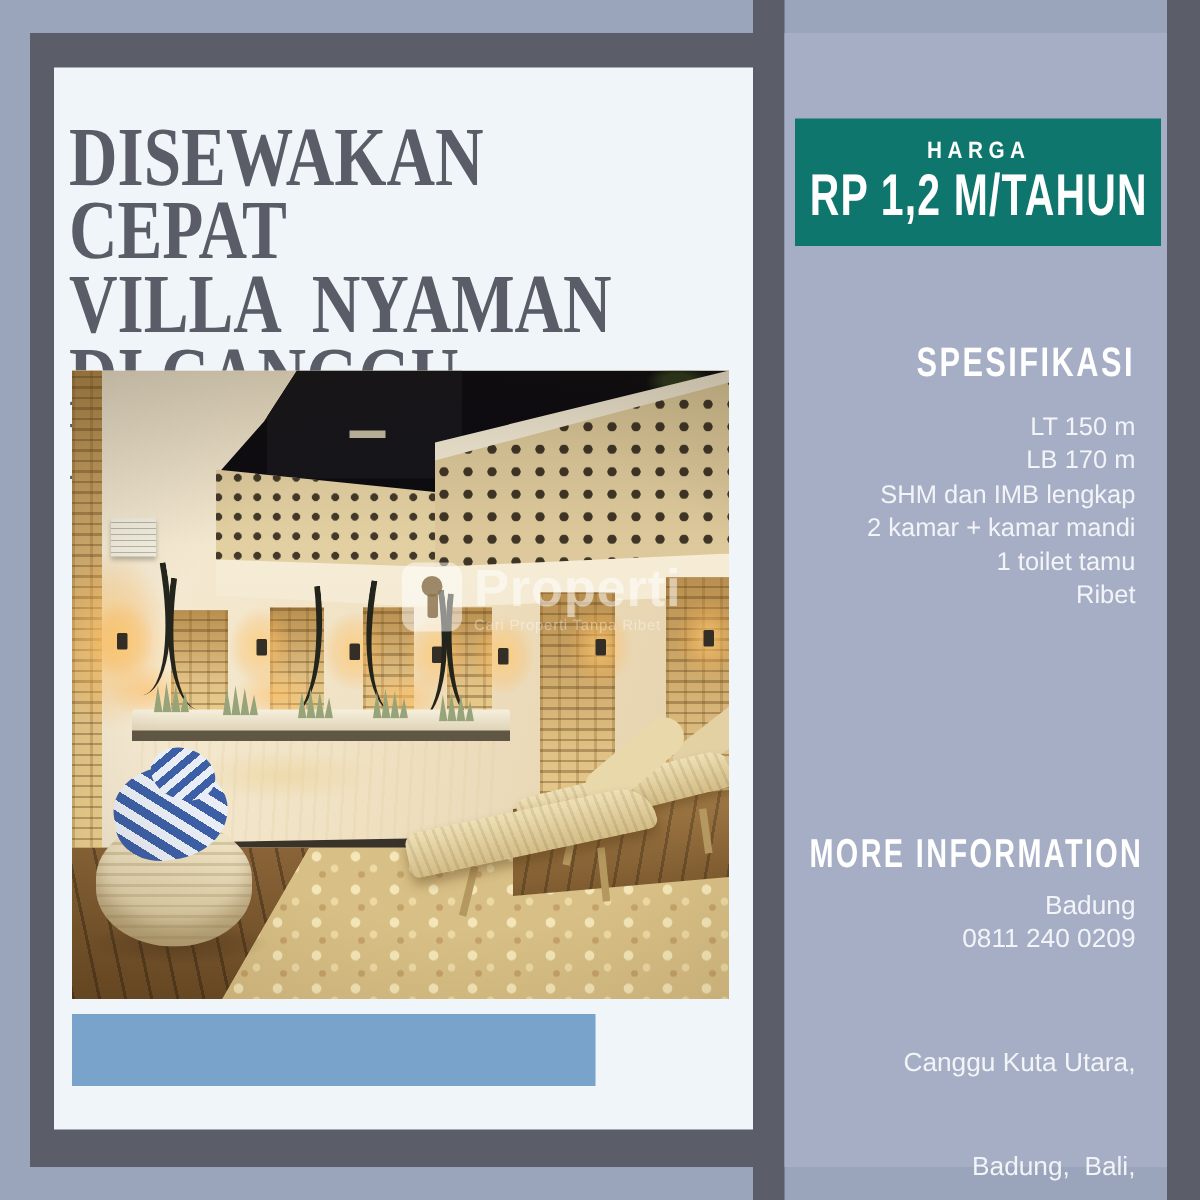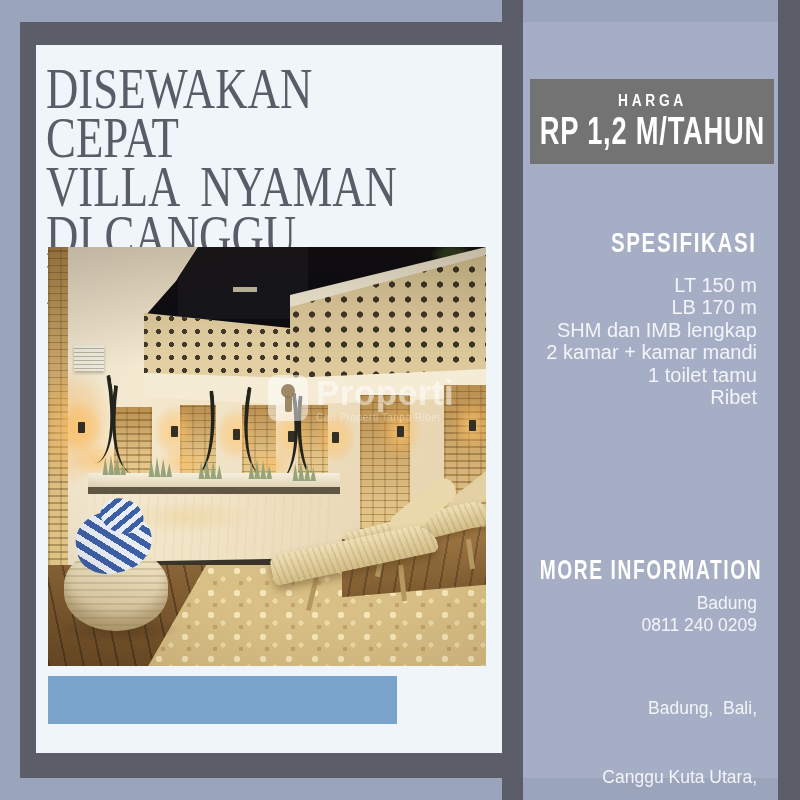--- a/index.html
+++ b/index.html
@@ -6,38 +6,38 @@
   .canvas{position:relative;width:800px;height:800px;background:#9aa4bb;overflow:hidden;
           font-family:"Liberation Sans",sans-serif;}
   
   .mid-col{position:absolute;left:502px;top:0;width:21px;height:800px;background:#5b5d69;}
   .right-col{position:absolute;left:778px;top:0;width:22px;height:800px;background:#5b5d69;}
   .frame{position:absolute;left:20px;top:22px;width:483px;height:756px;background:#5b5d69;}
   .card{position:absolute;left:36px;top:45px;width:466px;height:708px;background:#eff5f8;}
   .sidebar{position:absolute;left:523px;top:22px;width:255px;height:756px;background:#a5aec4;}
 
   
-  .title{position:absolute;left:10px;top:20px;color:#5a5c68;font-family:"Liberation Serif",serif;font-weight:normal;}
+  .title{position:absolute;left:10px;top:36px;color:#5a5c68;font-family:"Liberation Serif",serif;font-weight:bold;}
   .tl{display:block;font-size:56px;line-height:49px;transform:scale(.80,1);transform-origin:left center;
       white-space:pre-wrap;letter-spacing:0px;}
 
   
   .bluebar{position:absolute;left:12px;top:631px;width:349px;height:48px;background:#7aa3cc;}
 
   
-  .price-box{position:absolute;left:7px;top:57px;width:244px;height:85px;background:#737373;
+  .price-box{position:absolute;left:7px;top:57px;width:244px;height:85px;background:#0f766e;
              display:flex;flex-direction:column;align-items:center;justify-content:center;gap:2px;color:#fff;}
   .price-label{display:inline-block;font-weight:bold;font-size:15px;letter-spacing:4px;transform:scale(.92,1.05);}
   .price-value{display:inline-block;font-weight:bold;font-size:35px;letter-spacing:1px;transform:scale(.78,1.12);white-space:nowrap;}
   .spec-heading{position:absolute;right:21px;top:206px;text-align:right;}
   .cond-r{display:inline-block;font-weight:bold;font-size:25px;color:#ffffff;letter-spacing:2px;
           transform:scale(.82,1.1);transform-origin:right center;white-space:nowrap;}
   .cond-r2{display:inline-block;font-weight:bold;font-size:24px;color:#ffffff;letter-spacing:2px;
           transform:scale(.80,1.12);transform-origin:right center;white-space:nowrap;}
-  .spec-list{position:absolute;right:21px;top:252px;text-align:right;color:#f2f4f8;font-size:20px;line-height:22.4px;}
+  .spec-list{position:absolute;right:21px;top:252px;text-align:right;color:#f2f4f8;font-size:17px;line-height:22.4px;}
   .info-heading{position:absolute;right:16px;top:534px;text-align:right;}
   .contact{position:absolute;right:21px;top:571px;text-align:right;color:#f2f4f8;font-size:17.5px;line-height:21.5px;}
   .addr{margin-top:15px;line-height:23px;white-space:pre-wrap;}
 
   
   .photo{position:absolute;left:12px;top:202px;width:438px;height:419px;overflow:hidden;
          background:linear-gradient(105deg,#f7eeda 0%,#f0e2c4 45%,#e9d7b4 75%,#e4d0aa 100%);}
   .abs{position:absolute;}
   .sky{position:absolute;inset:0;background:#0c0b11;
        clip-path:polygon(150px 0,438px 0,438px 4px,242px 56px,242px 83px,98px 68px,128px 34px);}
@@ -220,18 +220,18 @@
       <div>Ribet</div>
     </div>
 
     <div class="info-heading">
       <span class="cond-r2">MORE INFORMATION</span>
     </div>
     <div class="contact">
       <div>Badung</div>
       <div>0811 240 0209</div>
       <div class="addr">
+        <div>Canggu Kuta Utara,</div>
         <div>Badung,  Bali,</div>
-        <div>Canggu Kuta Utara,</div>
       </div>
     </div>
   </div>
 </div>
 
 </body></html>

